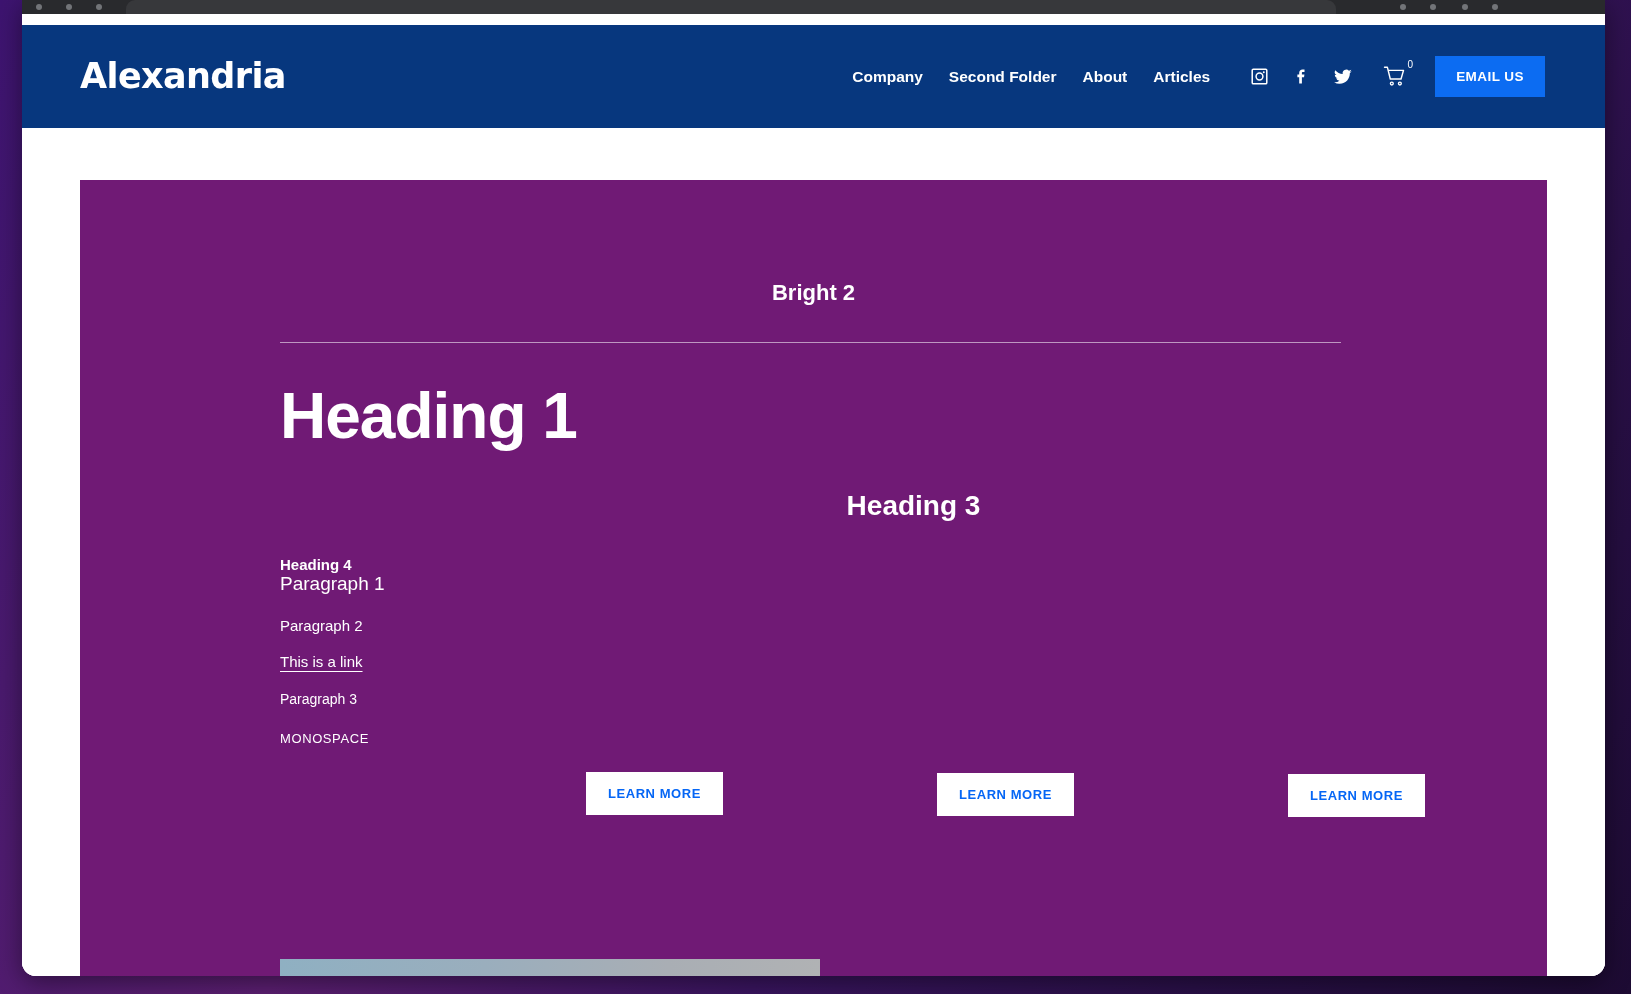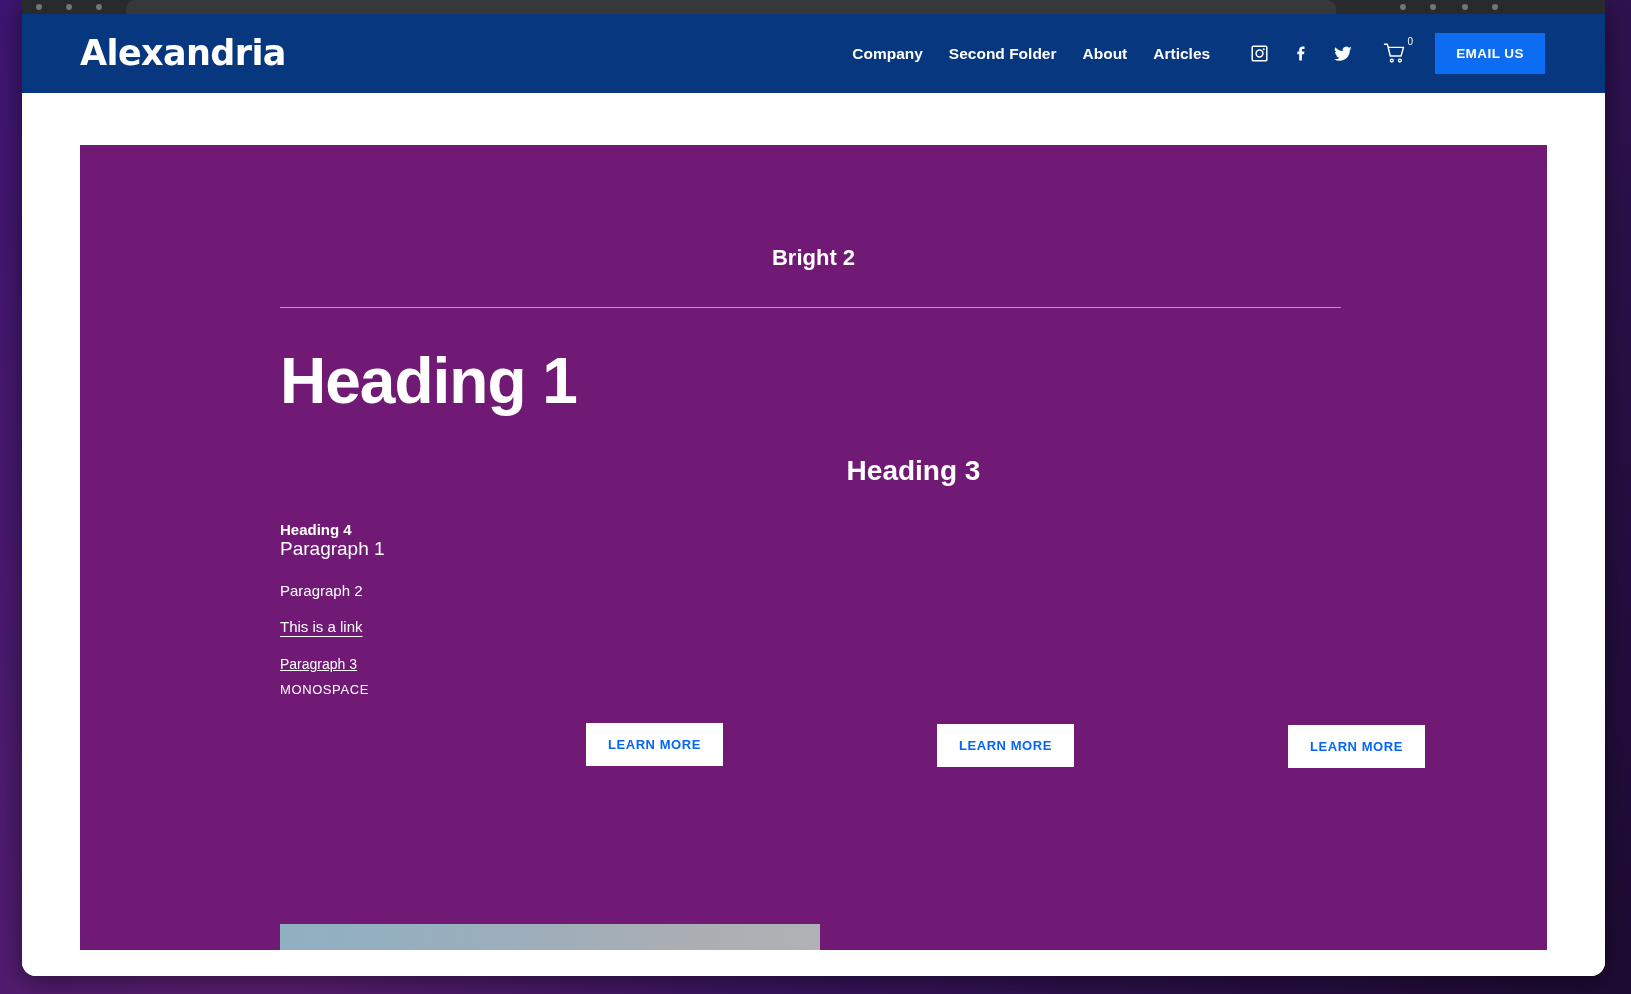--- a/index.html
+++ b/index.html
@@ -66,25 +66,26 @@
     width: 100%;
     height: 962px;
     background: #ffffff;
     overflow: hidden;
   }
 
   
   #site-header {
     position: relative;
     width: 100%;
-    height: 79px;
+    height: 103px;
     background: #07377e;
     display: flex;
     align-items: center;
     padding: 0 60px 0 58px;
+    margin-top: 11px;
   }
 
   #brand-logo {
     font-size: 35px;
     font-weight: 900;
     letter-spacing: -0.6px;
     color: #ffffff;
     font-family: "DejaVu Sans", sans-serif;
     line-height: 1;
   }
@@ -228,28 +229,27 @@
     text-decoration: underline;
     text-underline-offset: 4px;
     margin-top: 19px;
     cursor: pointer;
   }
   #paragraph-3 {
     color: #ffffff;
     font-size: 14px;
     font-weight: 400;
     margin-top: 20px;
-    text-decoration: underline;
   }
   #monospace-text {
     color: #ffffff;
     font-size: 13px;
     letter-spacing: .6px;
     font-family: "Liberation Sans", sans-serif;
-    margin-top: 10px;
+    margin-top: 24px;
   }
 
   
   #button-row {
     position: relative;
     height: 70px;
     margin-top: 26px;
   }
   .learn-more-button {
     position: absolute;

